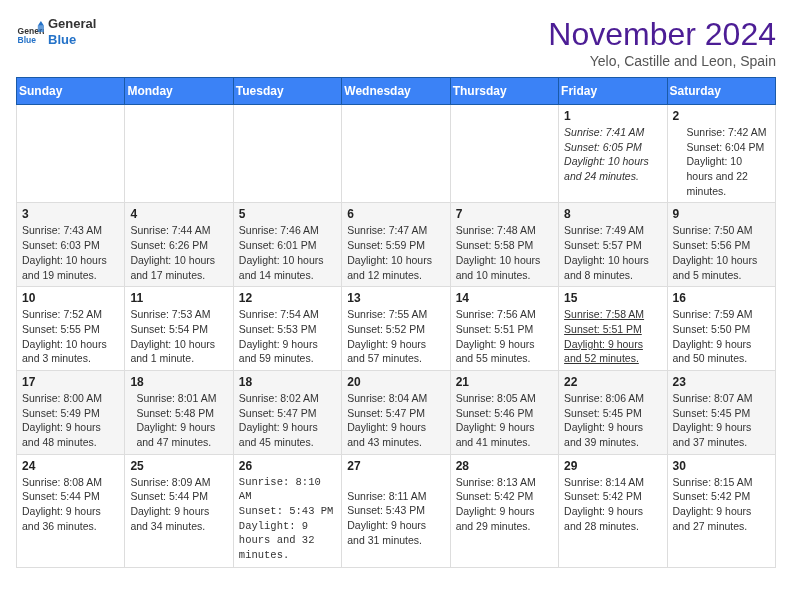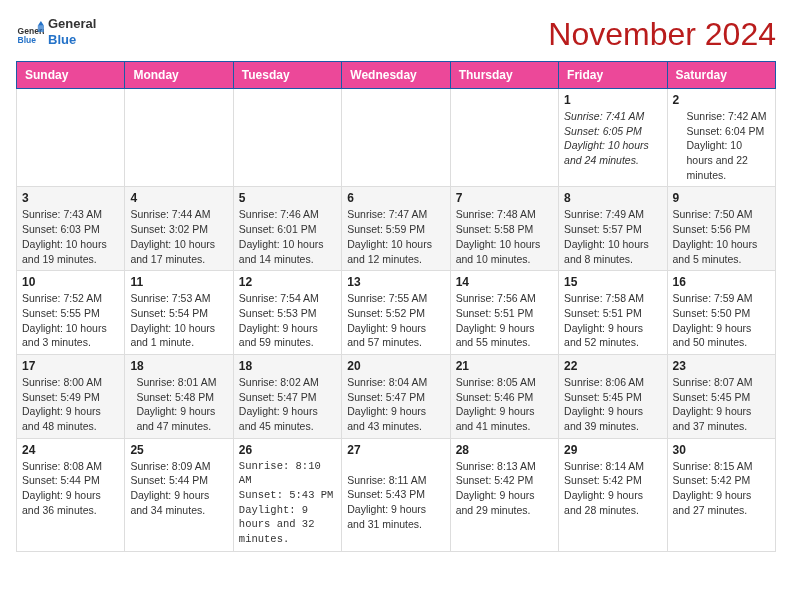--- a/index.html
+++ b/index.html
@@ -24,35 +24,35 @@
     .logo-icon {
       width: 28px;
       height: 28px;
     }
     .title-area {
       text-align: right;
     }
     .month-title {
       font-size: 32px;
       font-weight: normal;
-      color: #b91c1c;
+      color: #4c1d95;
     }
     .subtitle {
       font-size: 14px;
       color: #555;
     }
     table {
       width: 100%;
       border-collapse: collapse;
       font-size: 11px;
     }
     thead tr th {
-      background-color: #ec4899;
+      background-color: #3b82f6;
       color: #fff;
-      padding: 6px 8px;
+      padding: 6px 2px;
       text-align: left;
       font-size: 12px;
       font-weight: bold;
       border: 1px solid #1a5aa8;
     }
     tbody tr td {
       border: 1px solid #ddd;
       vertical-align: top;
       padding: 4px 5px;
       height: 80px;
@@ -92,20 +92,21 @@
       <div style="font-size:13px;font-weight:bold;line-height:1.2;">
         <span style="color:#333">General</span>
       </div>
       <div style="font-size:13px;font-weight:bold;line-height:1.2;">
         <span style="color:#2472c8">Blue</span>
       </div>
     </div>
   </div>
   <div class="title-area">
     <div class="month-title">November 2024</div>
+    <div class="subtitle">Yelo, Castille and Leon, Spain</div>
   </div>
 </div>
 
 <table>
   <thead>
     <tr>
     <th>Sunday</th>
         <th>Monday</th>
         <th>Tuesday</th>
         <th>Wednesday</th>
@@ -137,21 +138,21 @@
       <tr>
         <td>
           <div class="day-num">3</div>
           <div class="day-info" style="white-space: pre-line;">Sunrise: 7:43 AM
 Sunset: 6:03 PM
 Daylight: 10 hours and 19 minutes.</div>
         </td>
         <td>
           <div class="day-num">4</div>
           <div class="day-info" style="white-space: pre-line;">Sunrise: 7:44 AM
-Sunset: 3:02 PM
+Sunset: 6:26 PM
 Daylight: 10 hours and 17 minutes.</div>
         </td>
         <td>
           <div class="day-num">5</div>
           <div class="day-info" style="white-space: pre-line;">Sunrise: 7:46 AM
 Sunset: 6:01 PM
 Daylight: 10 hours and 14 minutes.</div>
         </td>
         <td>
           <div class="day-num">6</div>
@@ -204,21 +205,21 @@
 Daylight: 9 hours and 57 minutes.</div>
         </td>
         <td>
           <div class="day-num">14</div>
           <div class="day-info" style="white-space: pre-line;">Sunrise: 7:56 AM
 Sunset: 5:51 PM
 Daylight: 9 hours and 55 minutes.</div>
         </td>
         <td>
           <div class="day-num">15</div>
-          <div class="day-info" style="white-space: pre-line;">Sunrise: 7:58 AM
+          <div class="day-info" style="white-space: pre-line; text-decoration: underline;">Sunrise: 7:58 AM
 Sunset: 5:51 PM
 Daylight: 9 hours and 52 minutes.</div>
         </td>
         <td>
           <div class="day-num">16</div>
           <div class="day-info" style="white-space: pre-line;">Sunrise: 7:59 AM
 Sunset: 5:50 PM
 Daylight: 9 hours and 50 minutes.</div>
         </td>
       </tr>

